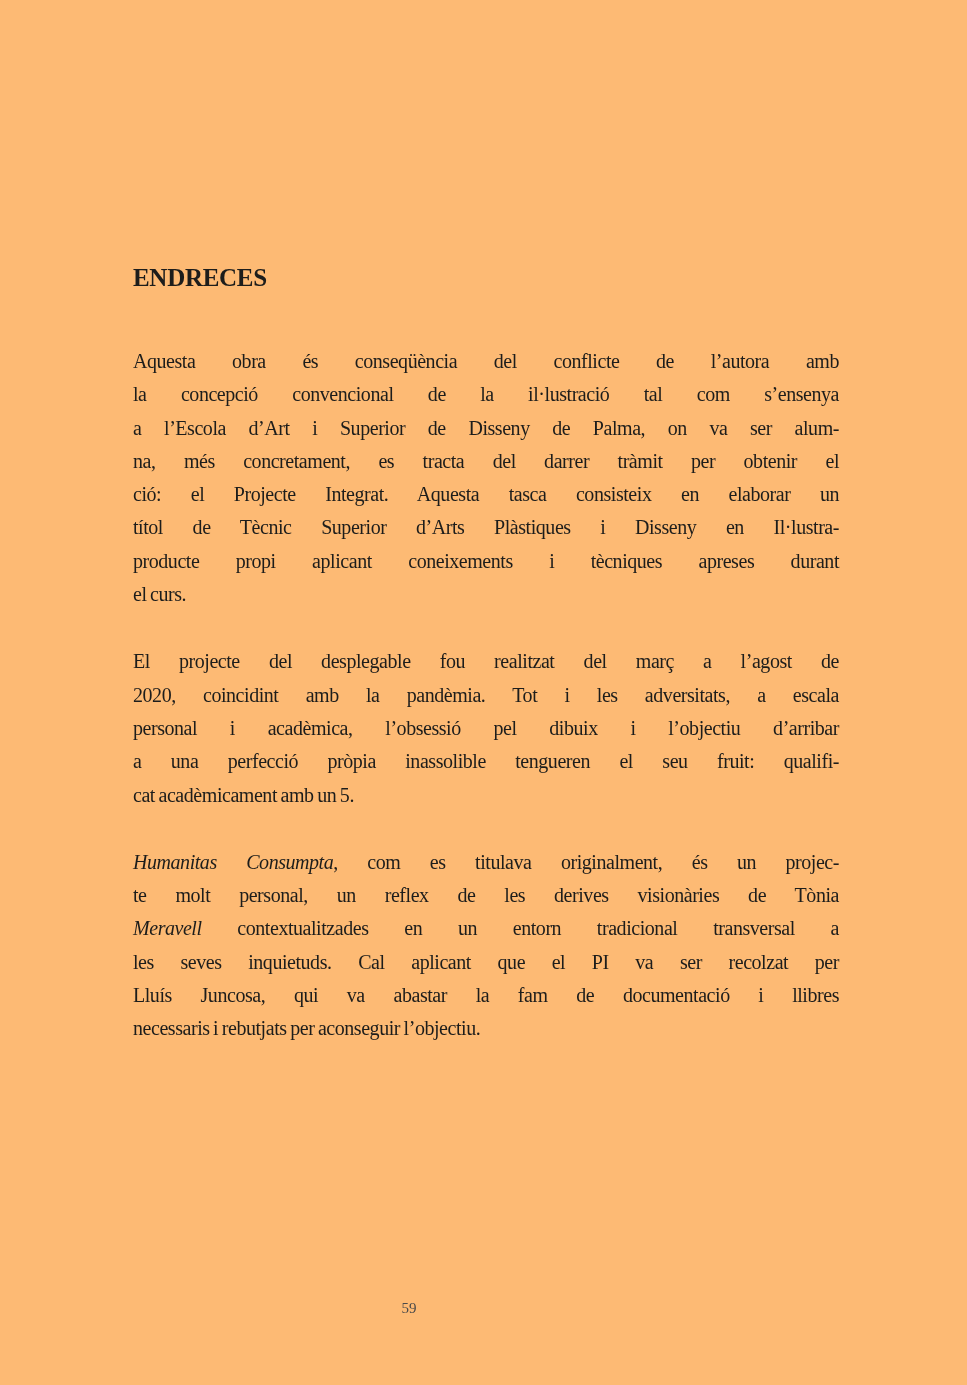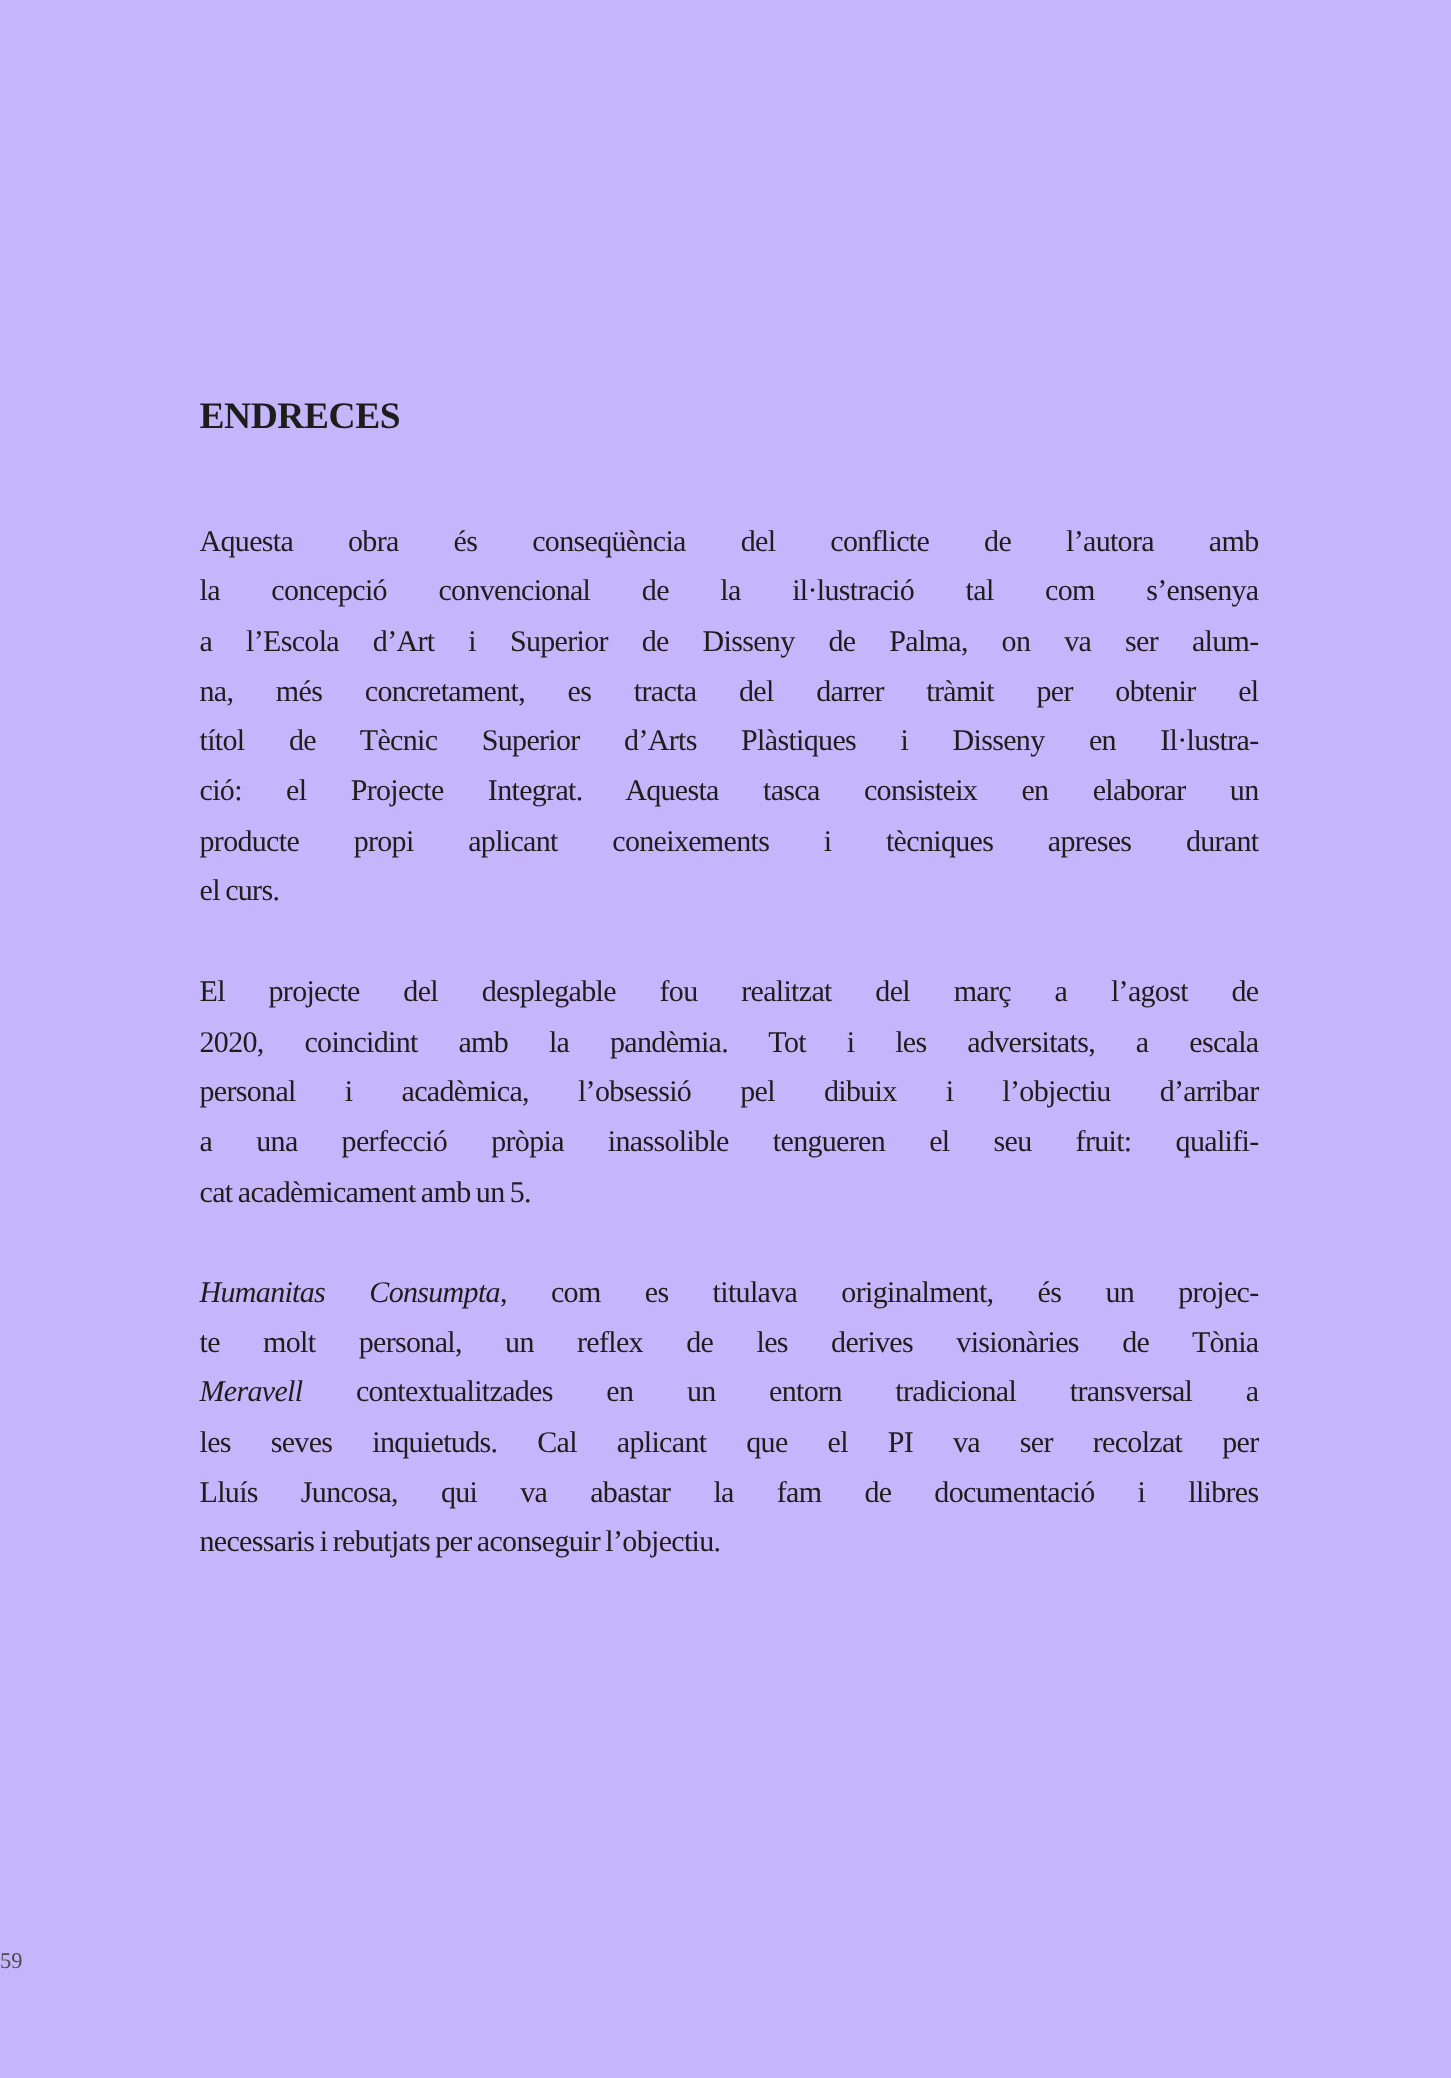--- a/index.html
+++ b/index.html
@@ -1,56 +1,56 @@
 <!DOCTYPE html>
 <html><head>
 <meta charset="utf-8">
 <style>
   html, body { margin: 0; padding: 0; background: #ffffff; }
   body { width: 967px; height: 1385px; position: relative; overflow: hidden; }
-  .page { position: absolute; left: 0; top: 0; width: 967px; height: 1385px; background: #c4b5fd; }
+  .page { position: absolute; left: 0; top: 0; width: 967px; height: 1385px; background: #fdba74; }
   .content {
     position: absolute; left: 133px; top: 258px; width: 706px;
     font-family: "Liberation Serif", "DejaVu Serif", serif;
     color: #1d1d1b;
   }
   .heading {
     font-weight: bold; font-size: 25px; letter-spacing: -0.3px;
     margin: 0; height: 40px; line-height: 40px;
   }
   .para { margin: 0; font-size: 20px; }
   .line {
     display: block; height: 33.3px; line-height: 33.3px;
     text-align: justify; text-align-last: justify; white-space: nowrap;
     letter-spacing: -0.45px; word-spacing: -1px;
   }
   .line.last { text-align-last: left; }
   .gap-h { height: 47px; }
   .gap-p { height: 34px; }
   em { font-style: italic; }
   .pagenum {
-    position: absolute; left: 0; width: 818px; top: 1300px; text-align: left;
+    position: absolute; left: 0; width: 818px; top: 1300px; text-align: center;
     font-family: "Liberation Serif", "DejaVu Serif", serif; font-size: 15px; color: #4a4a4a;
   }
 </style>
 </head>
 <body>
 
 <div class="page">
   <div class="content">
     <h1 class="heading">ENDRECES</h1>
     <div class="gap-h"></div>
 
     <p class="para">
       <span class="line">Aquesta obra és conseqüència del conflicte de l’autora amb</span>
       <span class="line">la concepció convencional de la il·lustració tal com s’ensenya</span>
       <span class="line">a l’Escola d’Art i Superior de Disseny de Palma, on va ser alum-</span>
       <span class="line">na, més concretament, es tracta del darrer tràmit per obtenir el</span>
+      <span class="line">ció: el Projecte Integrat. Aquesta tasca consisteix en elaborar un</span>
       <span class="line">títol de Tècnic Superior d’Arts Plàstiques i Disseny en Il·lustra-</span>
-      <span class="line">ció: el Projecte Integrat. Aquesta tasca consisteix en elaborar un</span>
       <span class="line">producte propi aplicant coneixements i tècniques apreses durant</span>
       <span class="line last">el curs.</span>
     </p>
     <div class="gap-p"></div>
 
     <p class="para">
       <span class="line">El projecte del desplegable fou realitzat del març a l’agost de</span>
       <span class="line">2020, coincidint amb la pandèmia. Tot i les adversitats, a escala</span>
       <span class="line">personal i acadèmica, l’obsessió pel dibuix i l’objectiu d’arribar</span>
       <span class="line">a una perfecció pròpia inassolible tengueren el seu fruit: qualifi-</span>

